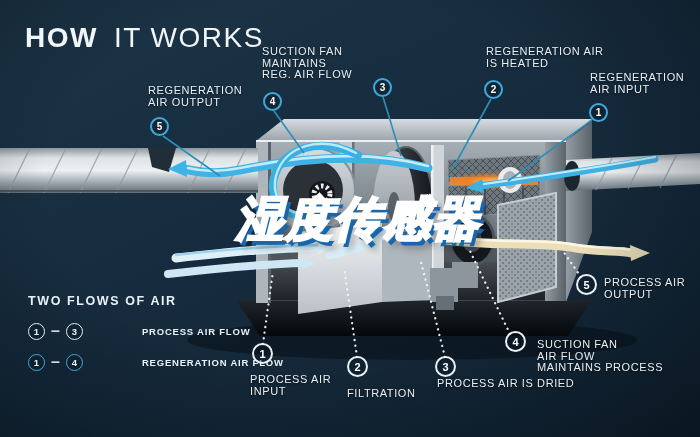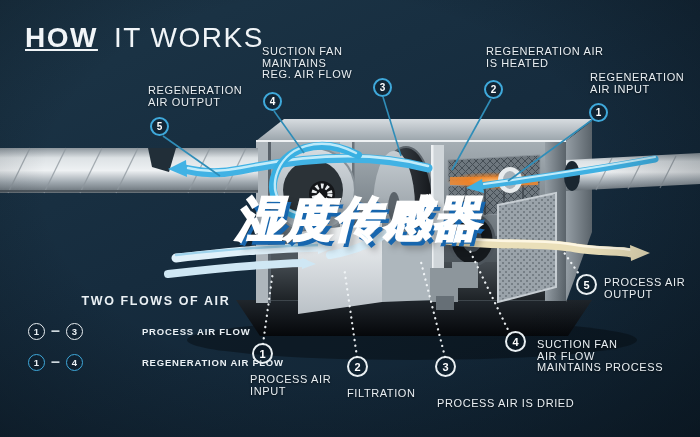--- a/index.html
+++ b/index.html
@@ -5,30 +5,30 @@
   html,body{margin:0;padding:0;background:#0a1622;}
   #stage{
     position:relative;width:700px;height:437px;overflow:hidden;
     font-family:"Liberation Sans", sans-serif;
     background:linear-gradient(155deg,#1c3547 0%,#162c3e 45%,#102231 100%);
   }
   #scene{position:absolute;left:0;top:0;z-index:1;}
   #vignette{position:absolute;inset:0;z-index:4;pointer-events:none;
     background:radial-gradient(ellipse at 46% 42%, rgba(30,56,75,0) 52%, rgba(6,14,21,0.55) 100%);}
   .title{position:absolute;left:25px;top:22px;z-index:10;color:#f1f5f8;font-size:28px;letter-spacing:1.5px;white-space:nowrap;}
-  .title .b{font-weight:700;text-decoration:underline;}
+  .title .b{font-weight:700;}
   .title .l{font-weight:400;margin-left:16px;}
   .callout{position:absolute;z-index:10;color:#e8eef2;font-size:11px;font-weight:400;
     letter-spacing:0.6px;line-height:11.5px;white-space:nowrap;text-shadow:0 1px 2px rgba(0,0,0,.55);}
   .num-circle{position:absolute;z-index:11;box-sizing:border-box;border-radius:50%;
     display:flex;align-items:center;justify-content:center;color:#fff;font-weight:700;
     background:rgba(10,24,35,.35);}
   .num-circle.regen{width:19px;height:19px;border:2px solid #3fa9db;font-size:10px;}
   .num-circle.proc{width:21px;height:21px;border:2px solid #e9eff2;font-size:11px;}
-  .legend{position:absolute;left:28px;top:294px;z-index:10;color:#eaf0f4;text-align:center;}
+  .legend{position:absolute;left:28px;top:294px;z-index:10;color:#eaf0f4;}
   .legend .head{font-size:12.5px;font-weight:700;letter-spacing:1.6px;margin-bottom:14px;}
   .legend .row{display:flex;align-items:center;height:18px;margin-bottom:13px;}
   .legend .lc{box-sizing:border-box;width:17px;height:17px;border-radius:50%;display:flex;
     align-items:center;justify-content:center;font-size:9.5px;font-weight:700;background:rgba(10,24,35,.3);}
   .legend .lc.white{border:1.8px solid #e9eff2;}
   .legend .lc.blue{border:1.8px solid #3fa9db;}
   .legend .dash{margin:0 6px;font-weight:700;color:#cfd9df;}
   .legend .lbl{margin-left:14px;font-size:9.5px;font-weight:700;letter-spacing:0.8px;padding-left:45px;}
   .watermark{position:absolute;left:224px;top:193px;z-index:6;
     font-size:47px;line-height:52px;font-weight:900;font-style:italic;letter-spacing:2px;
@@ -286,21 +286,21 @@
   <div class="num-circle proc" style="left:347px;top:356px">
       <span>2</span>
     </div>
   <div class="callout" style="left:347px;top:388px">
     <div>FILTRATION</div>
   </div>
 
   <div class="num-circle proc" style="left:435px;top:356px">
       <span>3</span>
     </div>
-  <div class="callout" style="left:437px;top:398px">
+  <div class="callout" style="left:437px;top:378px">
     <div>PROCESS AIR IS DRIED</div>
   </div>
 
   <div class="num-circle proc" style="left:505px;top:331px">
       <span>4</span>
     </div>
   <div class="callout" style="left:537px;top:339px">
     <div>SUCTION FAN</div>
     <div>AIR FLOW</div>
     <div>MAINTAINS PROCESS</div>

